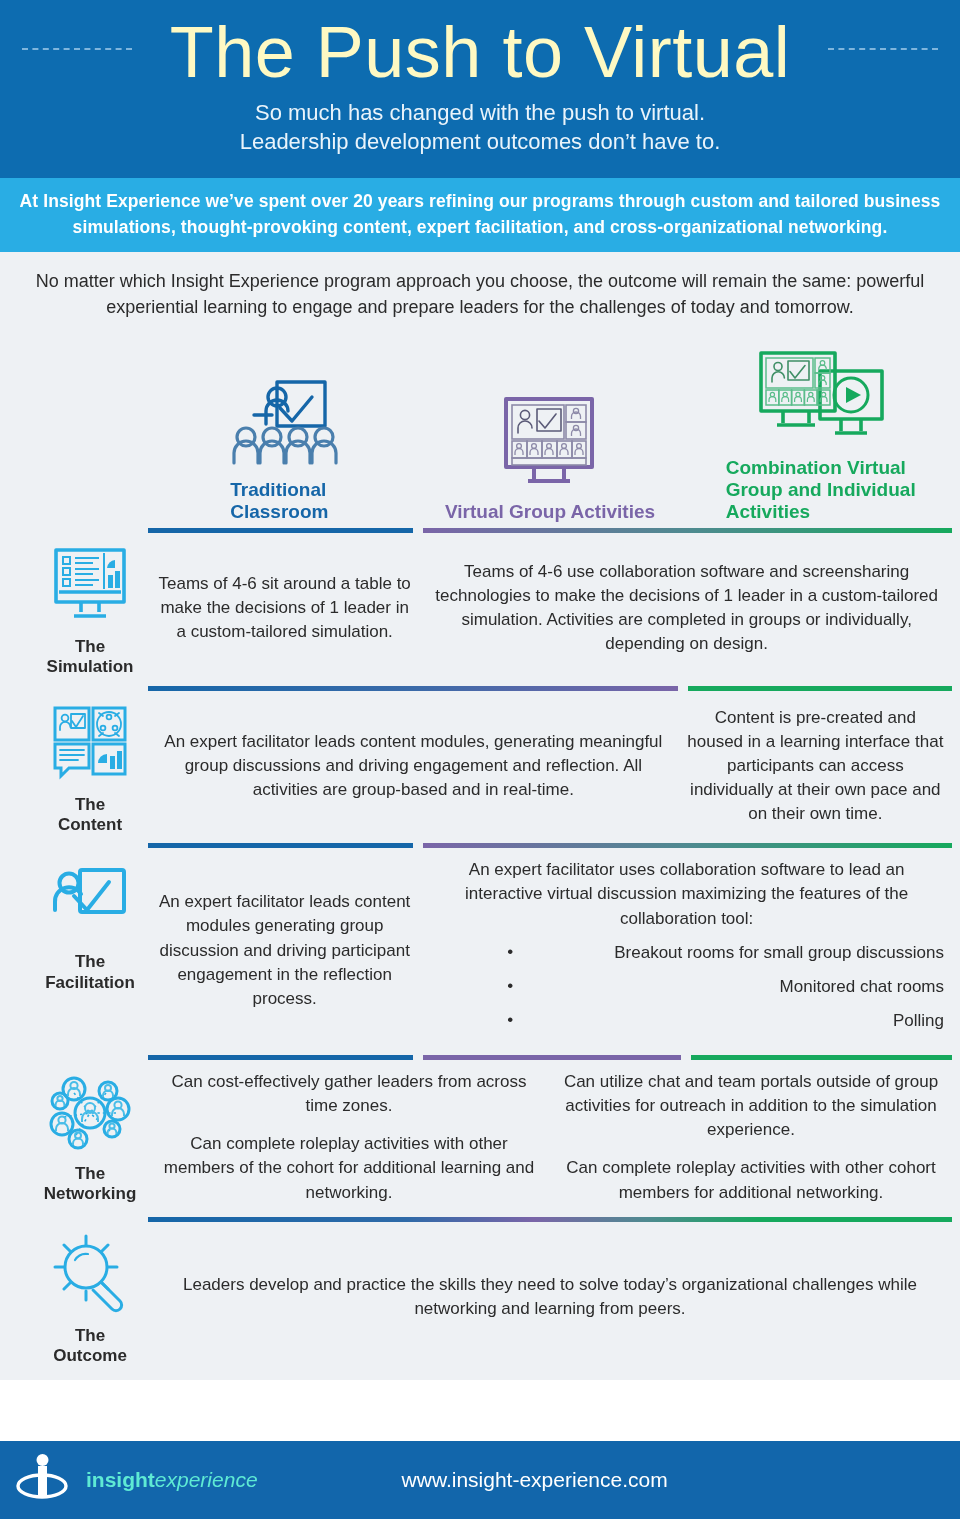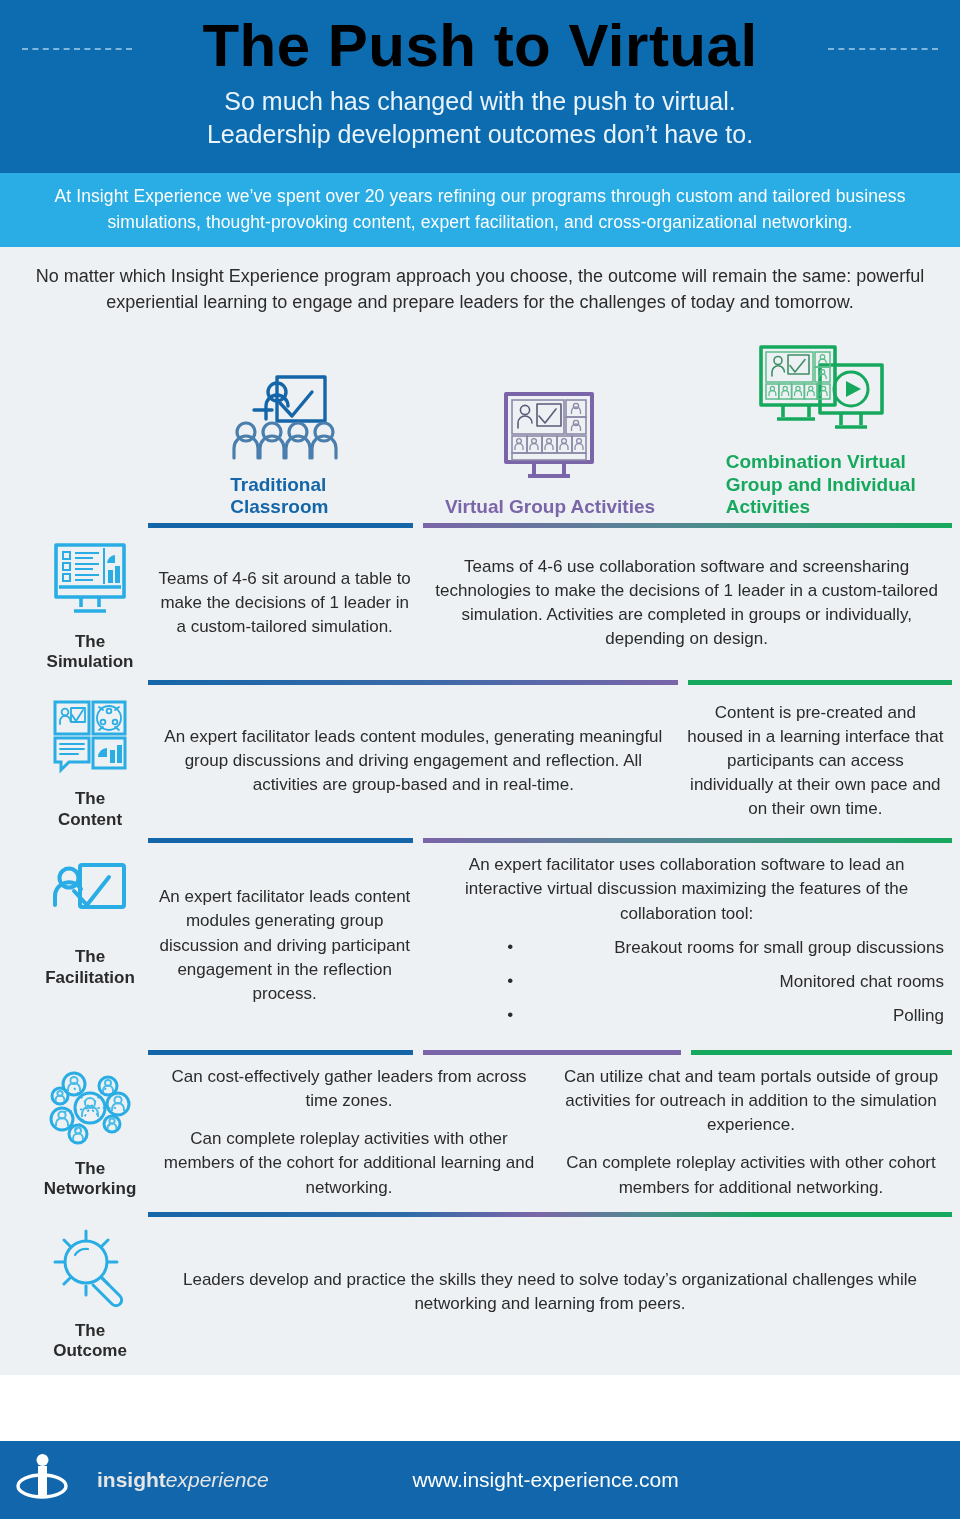--- a/index.html
+++ b/index.html
@@ -12,55 +12,56 @@
     position:relative;
   }
 
   
   .hero{
     background:#0d6cb0;
     padding:14px 0 22px 0;
     position:relative;
   }
   .hero-title{
-    font-size:60px;
-    font-weight:700;
-    color:#000000;
+    font-size:72px;
+    font-weight:400;
+    color:#fef9c3;
     text-align:center;
     line-height:1.08;
     letter-spacing:.5px;
     position:relative;
     z-index:2;
   }
   .hero-rule{
     position:absolute;
     top:48px;
     height:0;
     border-top:2px dashed #7fb6dd;
     z-index:1;
   }
   .hero-rule.left{ left:22px; width:110px; }
   .hero-rule.right{ right:22px; width:110px; }
   .hero-sub{
     margin-top:6px;
-    font-size:25px;
+    font-size:22px;
     color:#eaf4fb;
     text-align:center;
     line-height:1.32;
     font-weight:400;
   }
 
   .band{
     background:#29ade4;
     padding:10px 18px 12px 18px;
     color:#ffffff;
     font-size:17.5px;
     line-height:1.5;
     text-align:center;
     letter-spacing:.1px;
+    font-weight:bold;
   }
 
   .intro{
     background:#eef1f4;
     padding:16px 22px 14px 22px;
     font-size:18px;
     line-height:1.45;
     color:#2b2b2b;
     text-align:center;
   }
@@ -172,23 +173,23 @@
     background:#1266ab;
     display:flex;
     align-items:center;
   }
   .logo{
     margin-left:16px;
     display:flex;
     align-items:center;
   }
   .logo-word{
-    color:#e5e5e5;
+    color:#5eead4;
     font-size:21px;
-    margin-left:19px;
+    margin-left:8px;
     white-space:nowrap;
   }
   .logo-word b{ font-weight:bold; }
   .logo-word i{ font-style:italic; font-weight:400; }
   .site{
     color:#ffffff;
     font-size:21px;
     margin-left:144px;
   }
 </style>

